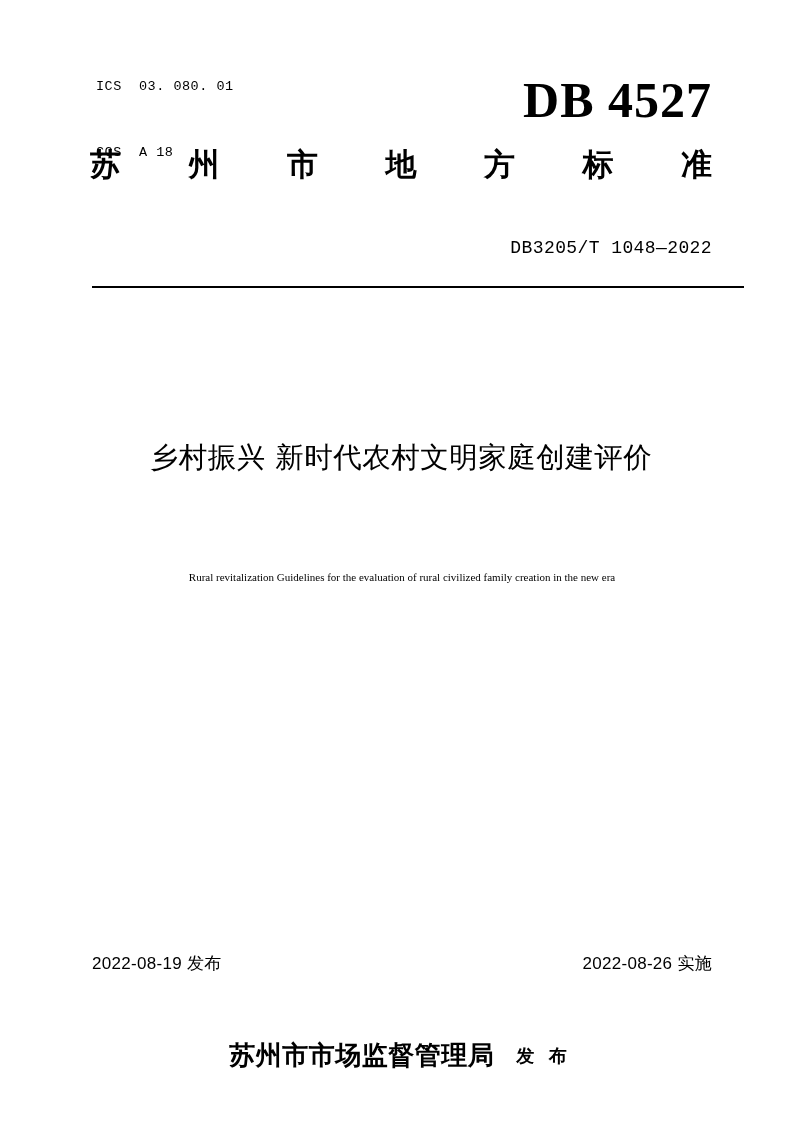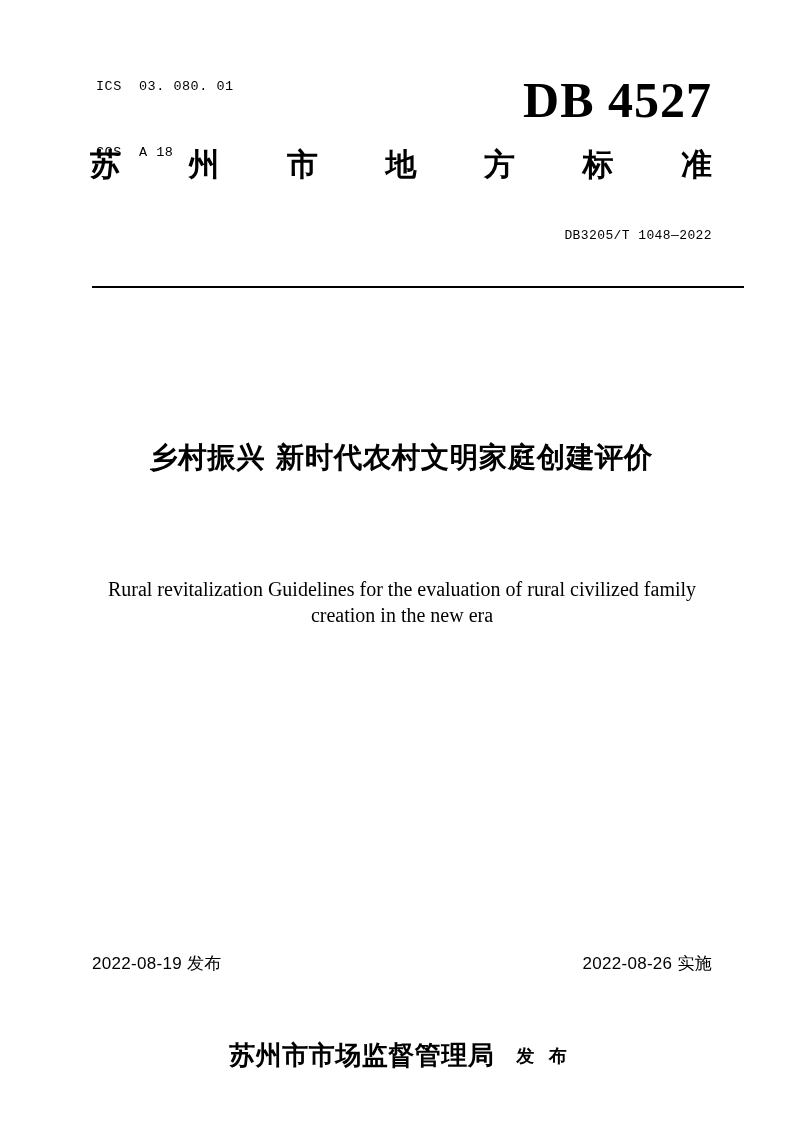--- a/index.html
+++ b/index.html
@@ -63,23 +63,23 @@
     line-height: 42px;
   }
   .org-line span {
     display: inline-block;
   }
 
   
   .std-id {
     position: absolute;
     right: 88px;
-    top: 228px;
+    top: 238px;
     font-family: "Liberation Mono", monospace;
-    font-size: 13px;
+    font-size: 18px;
     letter-spacing: 0.4px;
     white-space: pre;
   }
 
   
   .rule {
     position: absolute;
     left: 92px;
     top: 286px;
     width: 652px;
@@ -87,33 +87,33 @@
     background: #000000;
   }
 
   
   .title-cn {
     position: absolute;
     left: 90px;
     right: 88px;
     top: 435px;
     font-family: "DejaVu Sans", sans-serif;
-    font-weight: bold;
+    font-weight: normal;
     font-size: 28.5px;
     line-height: 45px;
     text-align: center;
     letter-spacing: 0.5px;
   }
   .title-en {
     position: absolute;
     left: 92px;
     right: 88px;
-    top: 576px;
+    top: 564px;
     font-family: "Liberation Serif", serif;
-    font-size: 20px;
+    font-size: 11px;
     line-height: 26px;
     text-align: center;
   }
 
   
   .dates {
     position: absolute;
     left: 92px;
     right: 88px;
     top: 952px;

